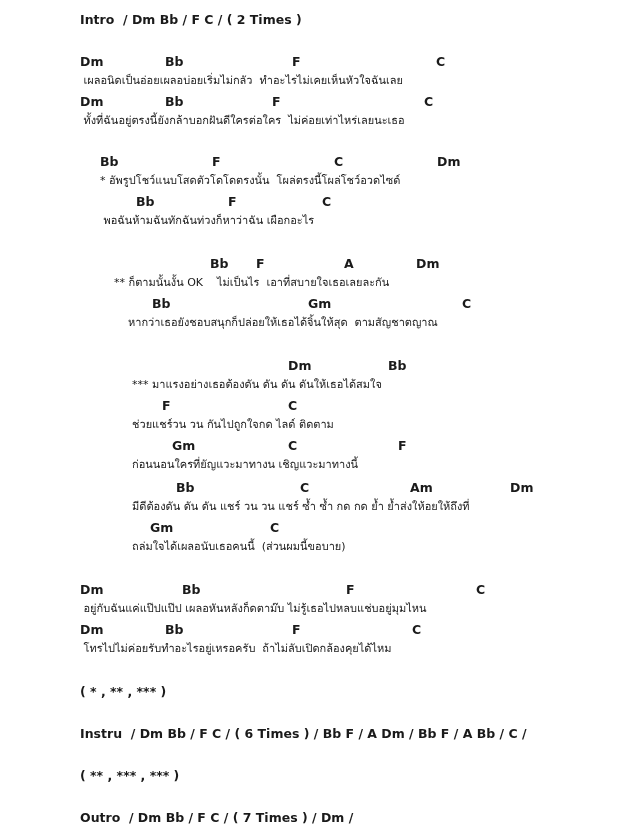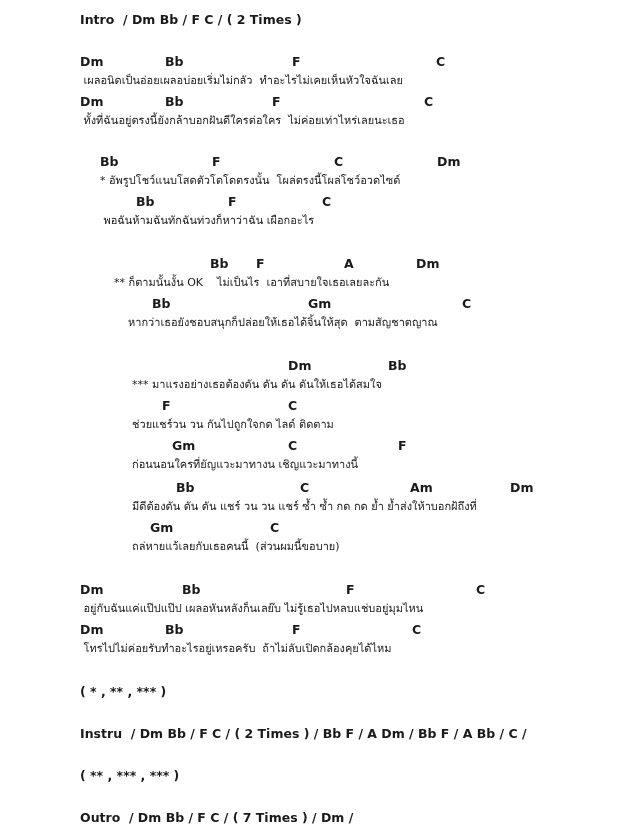--- a/index.html
+++ b/index.html
@@ -32,26 +32,26 @@
   <div class="line chord" style="left:0;top:295px;width:620px"><span class="c" style="left: 152px;">Bb</span><span class="c" style="left: 308px;">Gm</span><span class="c" style="left: 462px;">C</span></div>
   <div class="line lyric" style="left:128px;top:314px">หากว่าเธอยังชอบสนุกก็ปล่อยให้เธอได้จิ้นให้สุด  ตามสัญชาตญาณ</div>
 
   <div class="line chord" style="left:0;top:357px;width:620px"><span class="c" style="left: 288px;">Dm</span><span class="c" style="left: 388px;">Bb</span></div>
   <div class="line lyric" style="left:132px;top:376px">*** มาแรงอย่างเธอต้องดัน ดัน ดัน ดันให้เธอได้สมใจ</div>
   <div class="line chord" style="left:0;top:397px;width:620px"><span class="c" style="left: 162px;">F</span><span class="c" style="left: 288px;">C</span></div>
   <div class="line lyric" style="left:132px;top:416px">ช่วยแชร์วน วน กันไปถูกใจกด ไลด์ ติดตาม</div>
   <div class="line chord" style="left:0;top:437px;width:620px"><span class="c" style="left: 172px;">Gm</span><span class="c" style="left: 288px;">C</span><span class="c" style="left: 398px;">F</span></div>
   <div class="line lyric" style="left:132px;top:456px">ก่อนนอนใครที่ยัญแวะมาทางน เชิญแวะมาทางนี้</div>
   <div class="line chord" style="left:0;top:479px;width:620px"><span class="c" style="left: 176px;">Bb</span><span class="c" style="left: 300px;">C</span><span class="c" style="left: 410px;">Am</span><span class="c" style="left: 510px;">Dm</span></div>
-  <div class="line lyric" style="left:132px;top:498px">มีดีต้องดัน ดัน ดัน แชร์ วน วน แชร์ ซ้ำ ซ้ำ กด กด ย้ำ ย้ำส่งให้าบอกฝ้ถึงที่</div>
+  <div class="line lyric" style="left:132px;top:498px">มีดีต้องดัน ดัน ดัน แชร์ วน วน แชร์ ซ้ำ ซ้ำ กด กด ย้ำ ย้ำส่งให้อยให้ถึงที่</div>
   <div class="line chord" style="left:0;top:519px;width:620px"><span class="c" style="left: 150px;">Gm</span><span class="c" style="left: 270px;">C</span></div>
-  <div class="line lyric" style="left:132px;top:538px">ถล่หายแว้เลยกับเธอคนนี้  (ส่วนผมนี้ขอบาย)</div>
+  <div class="line lyric" style="left:132px;top:538px">ถล่มใจได้เผลอนับเธอคนนี้  (ส่วนผมนี้ขอบาย)</div>
 
   <div class="line chord" style="left:0;top:581px;width:620px"><span class="c" style="left: 80px;">Dm</span><span class="c" style="left: 182px;">Bb</span><span class="c" style="left: 346px;">F</span><span class="c" style="left: 476px;">C</span></div>
-  <div class="line lyric" style="left:80px;top:600px"> อยู่กับฉันแค่แป๊ปแป๊ป เผลอหันหลังก็นเลย๊บ ไม่รู้เธอไปหลบแช่บอยู่มุมไหน</div>
+  <div class="line lyric" style="left:80px;top:600px"> อยู่กับฉันแค่แป๊ปแป๊ป เผลอหันหลังก็ดตาม๊บ ไม่รู้เธอไปหลบแช่บอยู่มุมไหน</div>
   <div class="line chord" style="left:0;top:621px;width:620px"><span class="c" style="left: 80px;">Dm</span><span class="c" style="left: 165px;">Bb</span><span class="c" style="left: 292px;">F</span><span class="c" style="left: 412px;">C</span></div>
   <div class="line lyric" style="left:80px;top:640px"> โทรไปไม่ค่อยรับทำอะไรอยู่เหรอครับ  ถ้าไม่ลับเปิดกล้องคุยได้ไหม</div>
 
   <div class="line head" style="left:80px;top:683px">( * , ** , *** )</div>
-  <div class="line head" style="left:80px;top:725px">Instru  / Dm Bb / F C / ( 2 Times ) / Bb F / A Dm / Bb F / A Bb / C /</div>
+  <div class="line head" style="left:80px;top:725px">Instru  / Dm Bb / F C / ( 6 Times ) / Bb F / A Dm / Bb F / A Bb / C /</div>
   <div class="line head" style="left:80px;top:767px">( ** , *** , *** )</div>
   <div class="line head" style="left:80px;top:809px">Outro  / Dm Bb / F C / ( 7 Times ) / Dm /</div>
 </div>
 
 </body></html>

